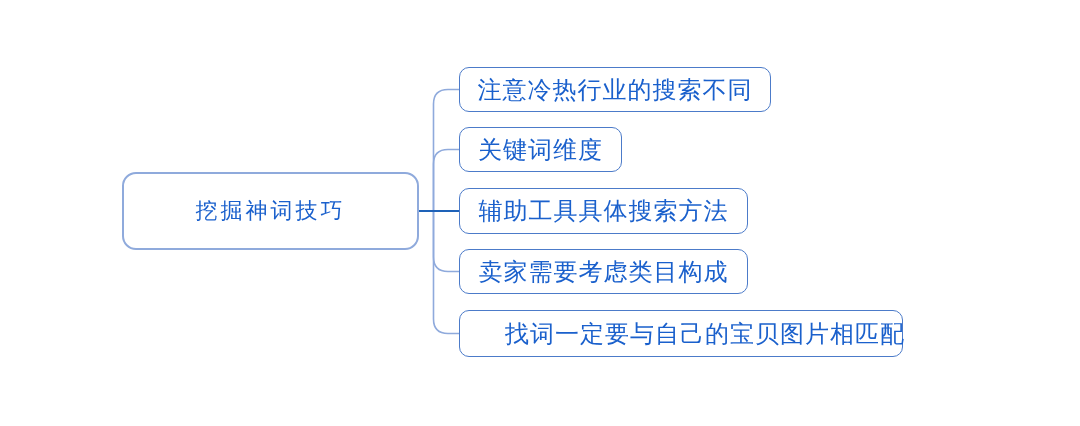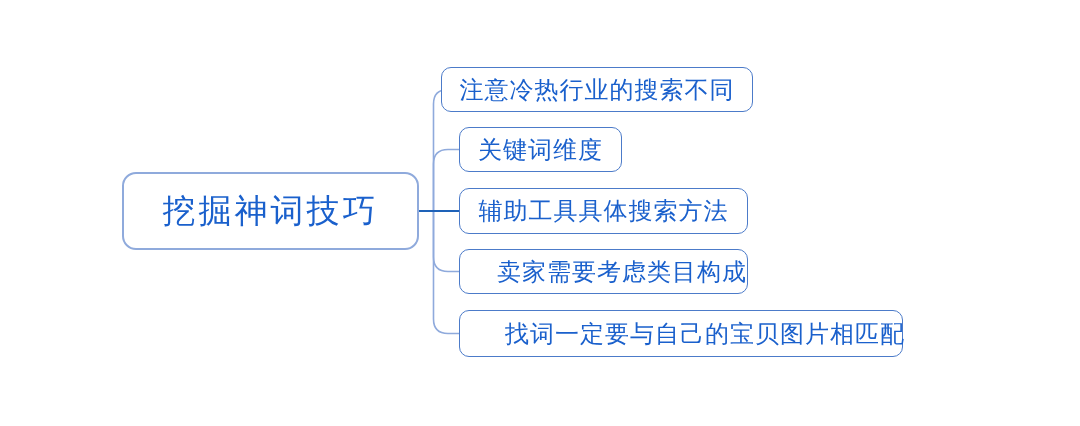--- a/index.html
+++ b/index.html
@@ -31,33 +31,33 @@
     text-align:center;
     color:var(--text);
     background:var(--background);
     white-space:nowrap;
     cursor:default;
   }
   .node.root{
     left:122px;top:172px;width:297px;height:78px;
     border:2px solid var(--root-border);
     border-radius:14px;
-    font-size:33px;
+    font-size:22px;
     letter-spacing:3px;
   }
   .node.child{
     border:1.5px solid var(--child-border);
     border-radius:10px;
     font-size:24px;
     letter-spacing:1px;
   }
-  .node.c1{left:441px;top:67px; width:312px;height:45px;}
+  .node.c1{left:459px;top:67px; width:312px;height:45px;}
   .node.c2{left:459px;top:127px;width:163px;height:45px;}
   .node.c3{left:459px;top:188px;width:289px;height:46px;}
-  .node.c4{left:459px;top:249px;width:289px;height:45px;justify-content:flex-end;}
+  .node.c4{left:459px;top:249px;width:289px;height:45px;}
   .node.c5{left:459px;top:310px;width:444px;height:47px;padding-left:48px;}
 </style>
 </head>
 <body>
 
 <div class="canvas">
 
   <svg class="connectors" viewBox="0 0 1080 426" xmlns="http://www.w3.org/2000/svg" aria-hidden="true">
     <path class="light" d="M433.5,211 V104 Q433.5,89.5 448,89.5 H459"></path>
     <path class="light" d="M433.5,211 V164 Q433.5,149.5 448,149.5 H459"></path>

